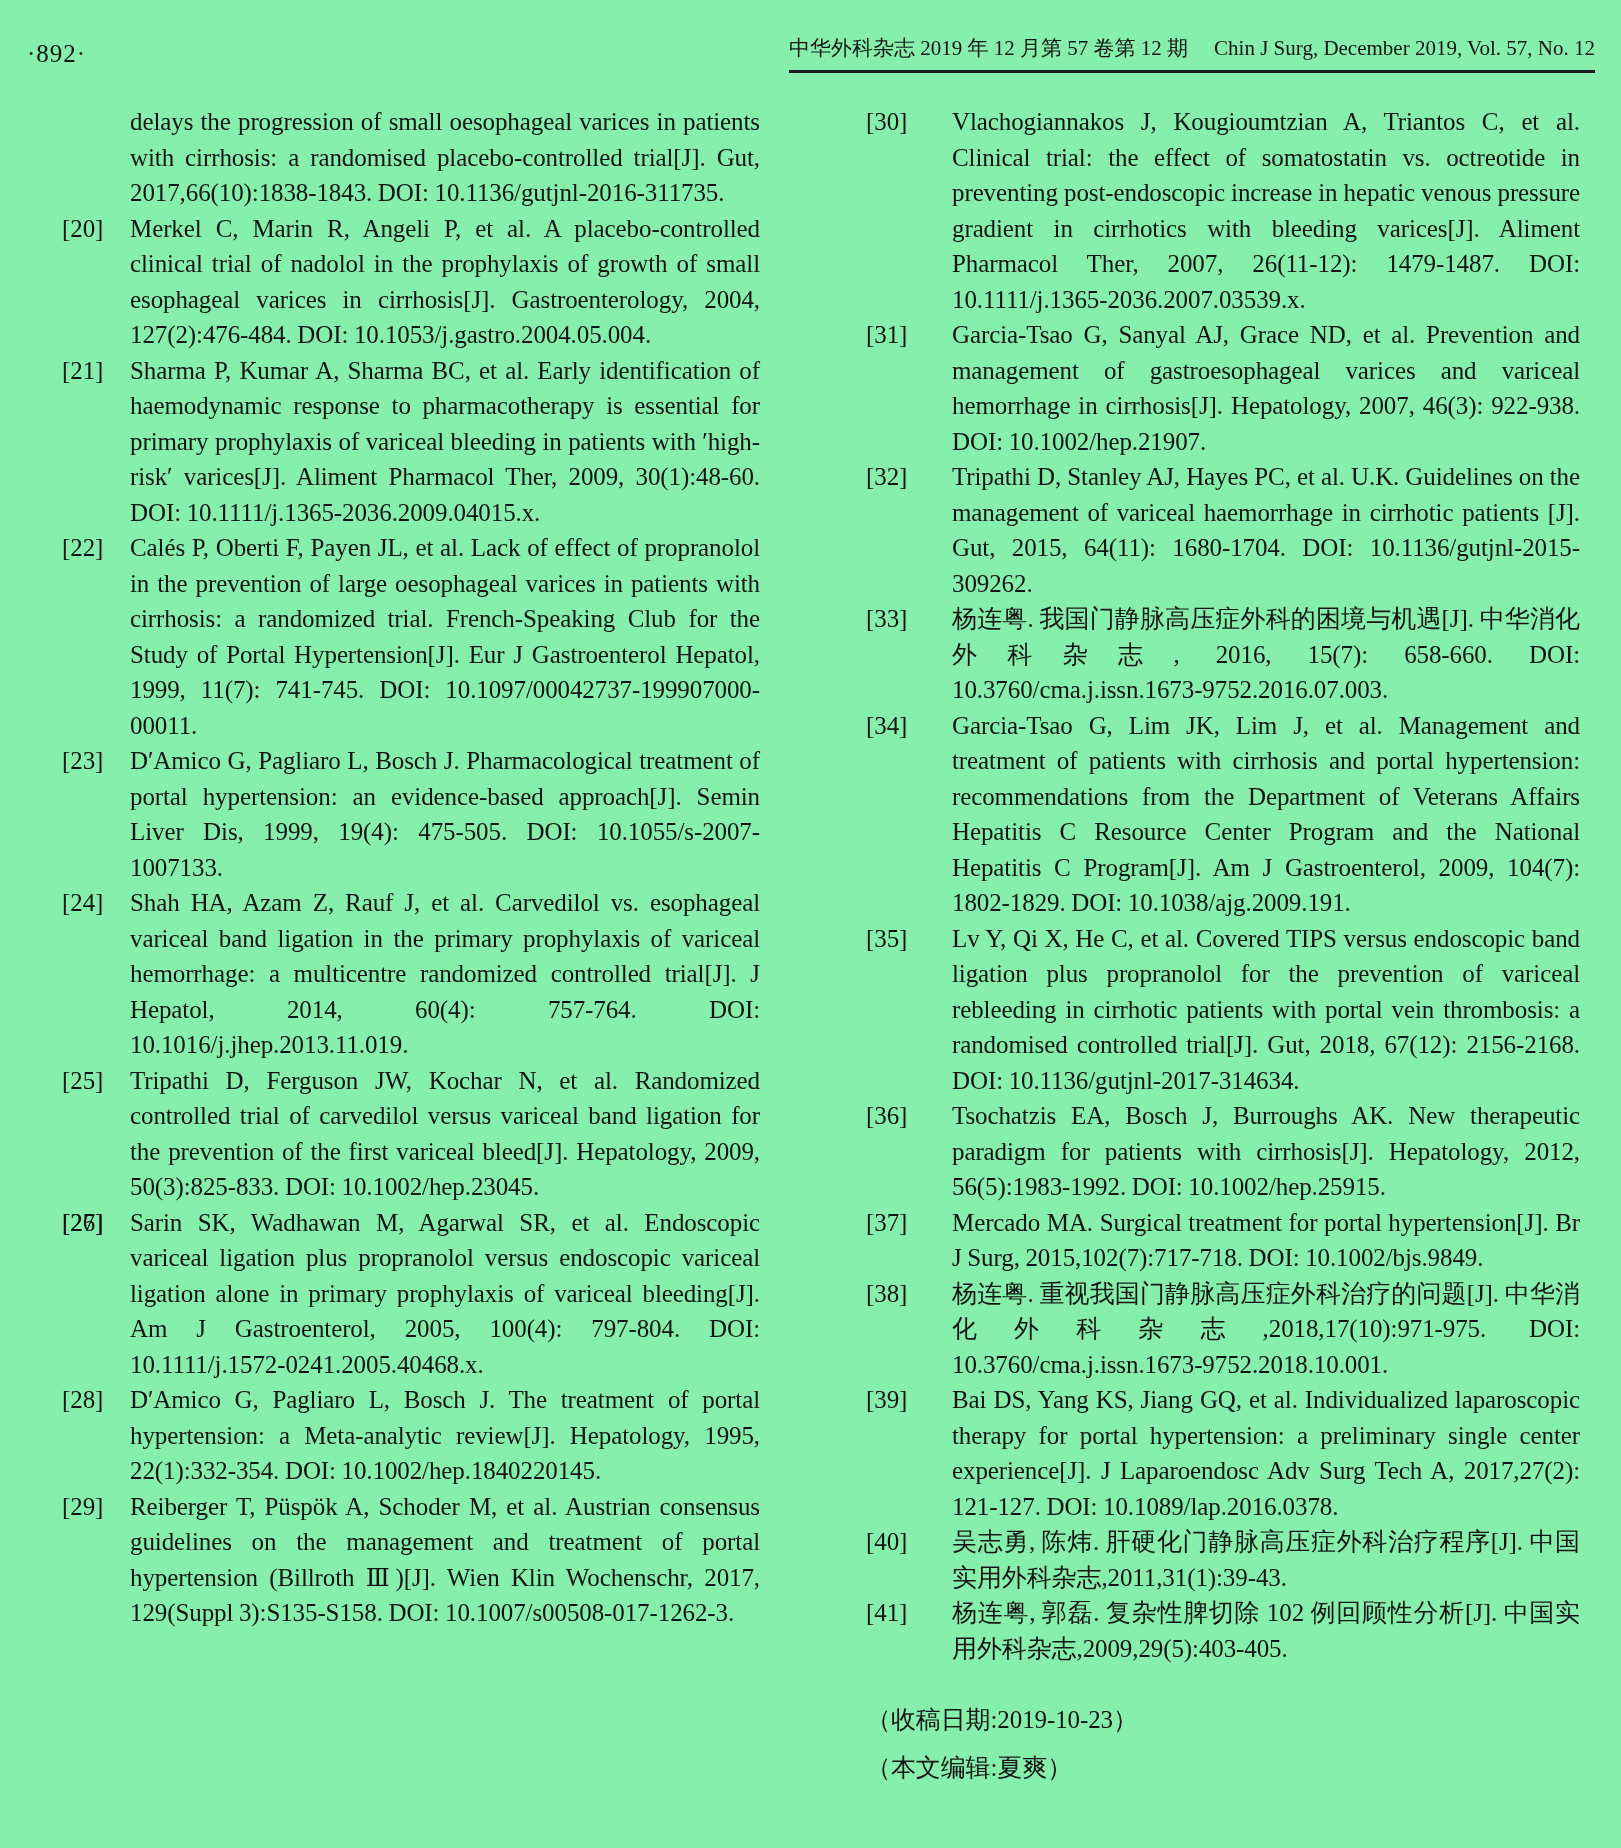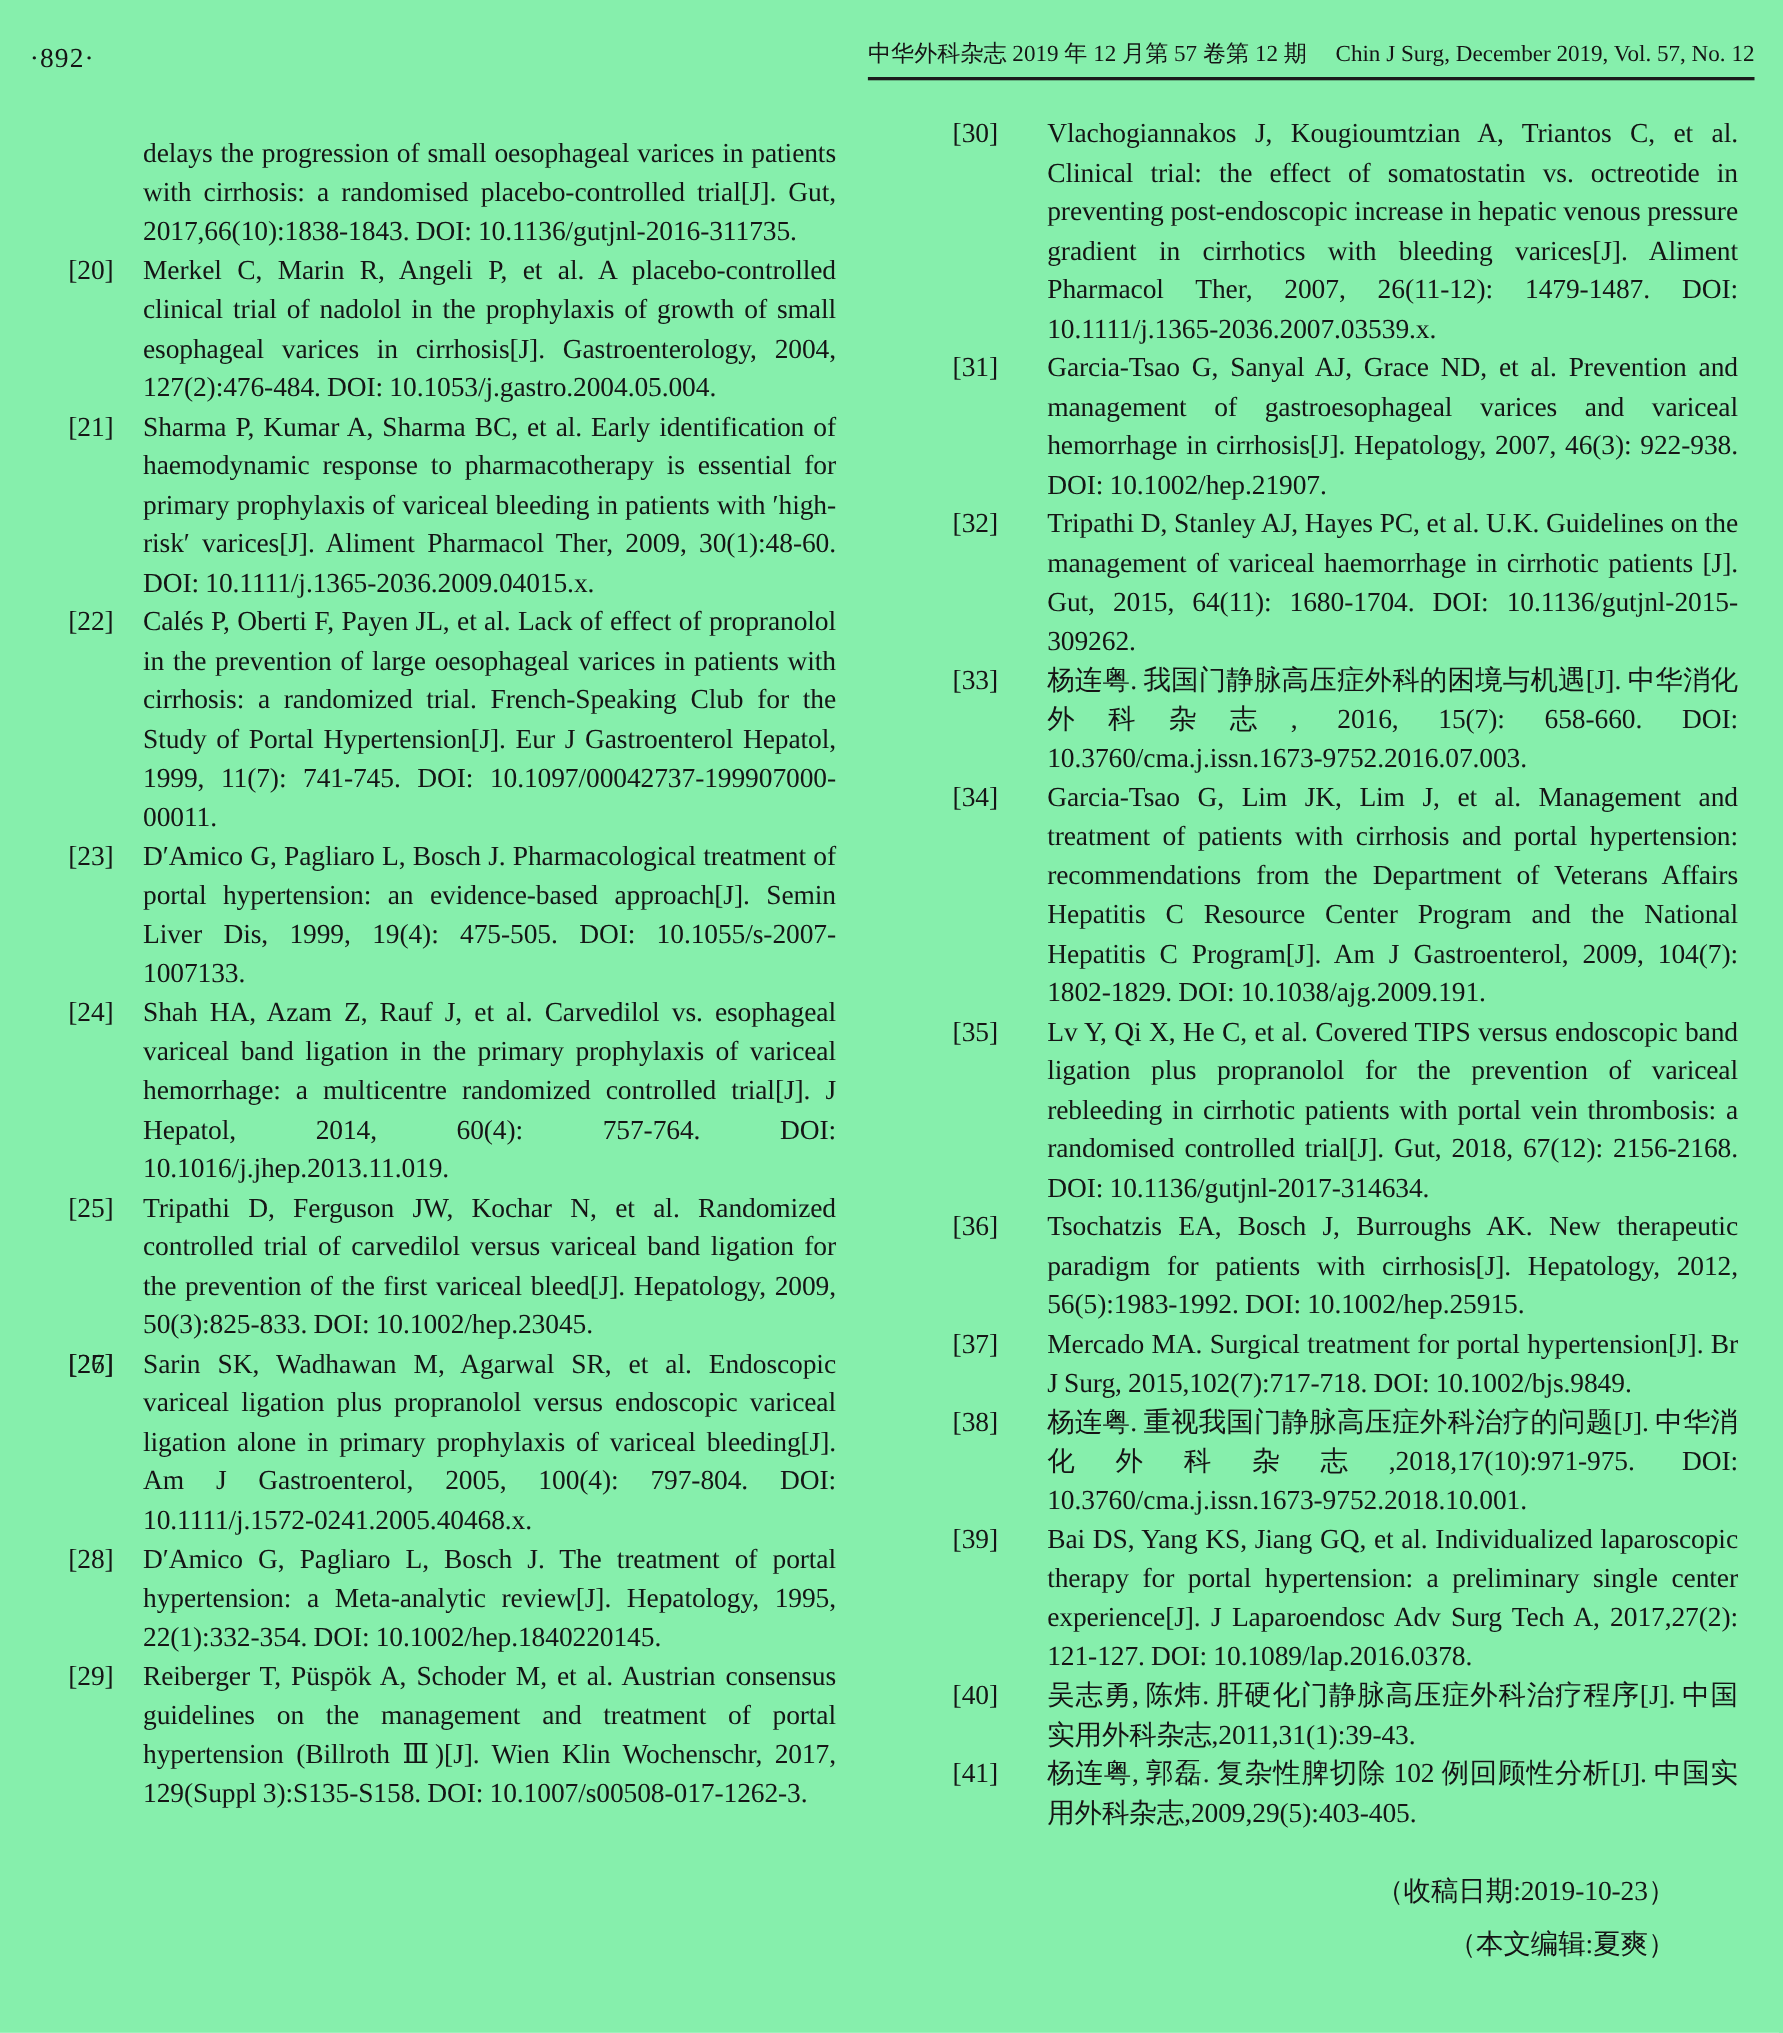--- a/index.html
+++ b/index.html
@@ -20,30 +20,30 @@
     position:absolute; right:0; top:0;
     font-size:21px; white-space:nowrap;
     padding-bottom:8px;
     border-bottom:3px solid #1c1c1c;
   }
   .head-en { margin-left:26px; }
 
   
   .col { position:absolute; top:104px; font-size:25px; line-height:35.5px;
          word-spacing:-0.5px; letter-spacing:-0.1px; }
-  #ref-col-left  { left:62px;  width:698px;margin-top:18px; }
+  #ref-col-left  { left:62px;  width:698px; }
   #ref-col-right { left:866px; width:714px; }
 
   .ref { position:relative; padding-left:68px; text-align:justify; text-justify:inter-word; }
   #ref-col-right .ref { padding-left:86px; }
   .ref-num { position:absolute; left:0; top:0; }
 
   
   .footer-block { margin-top:30px; text-align:right; padding-right:57px; }
-  .footer-line { line-height:48px; text-align:right; }
+  .footer-line { line-height:48px; text-align:left; }
 </style>
 </head>
 <body>
 
 <div class="page">
 
   <div class="header-row">
     <span class="page-num">·892·</span>
     <span class="journal-head">
       <span>中华外科杂志 2019 年 12 月第 57 卷第 12 期</span><span class="head-en">Chin J Surg, December 2019, Vol. 57, No. 12</span>

